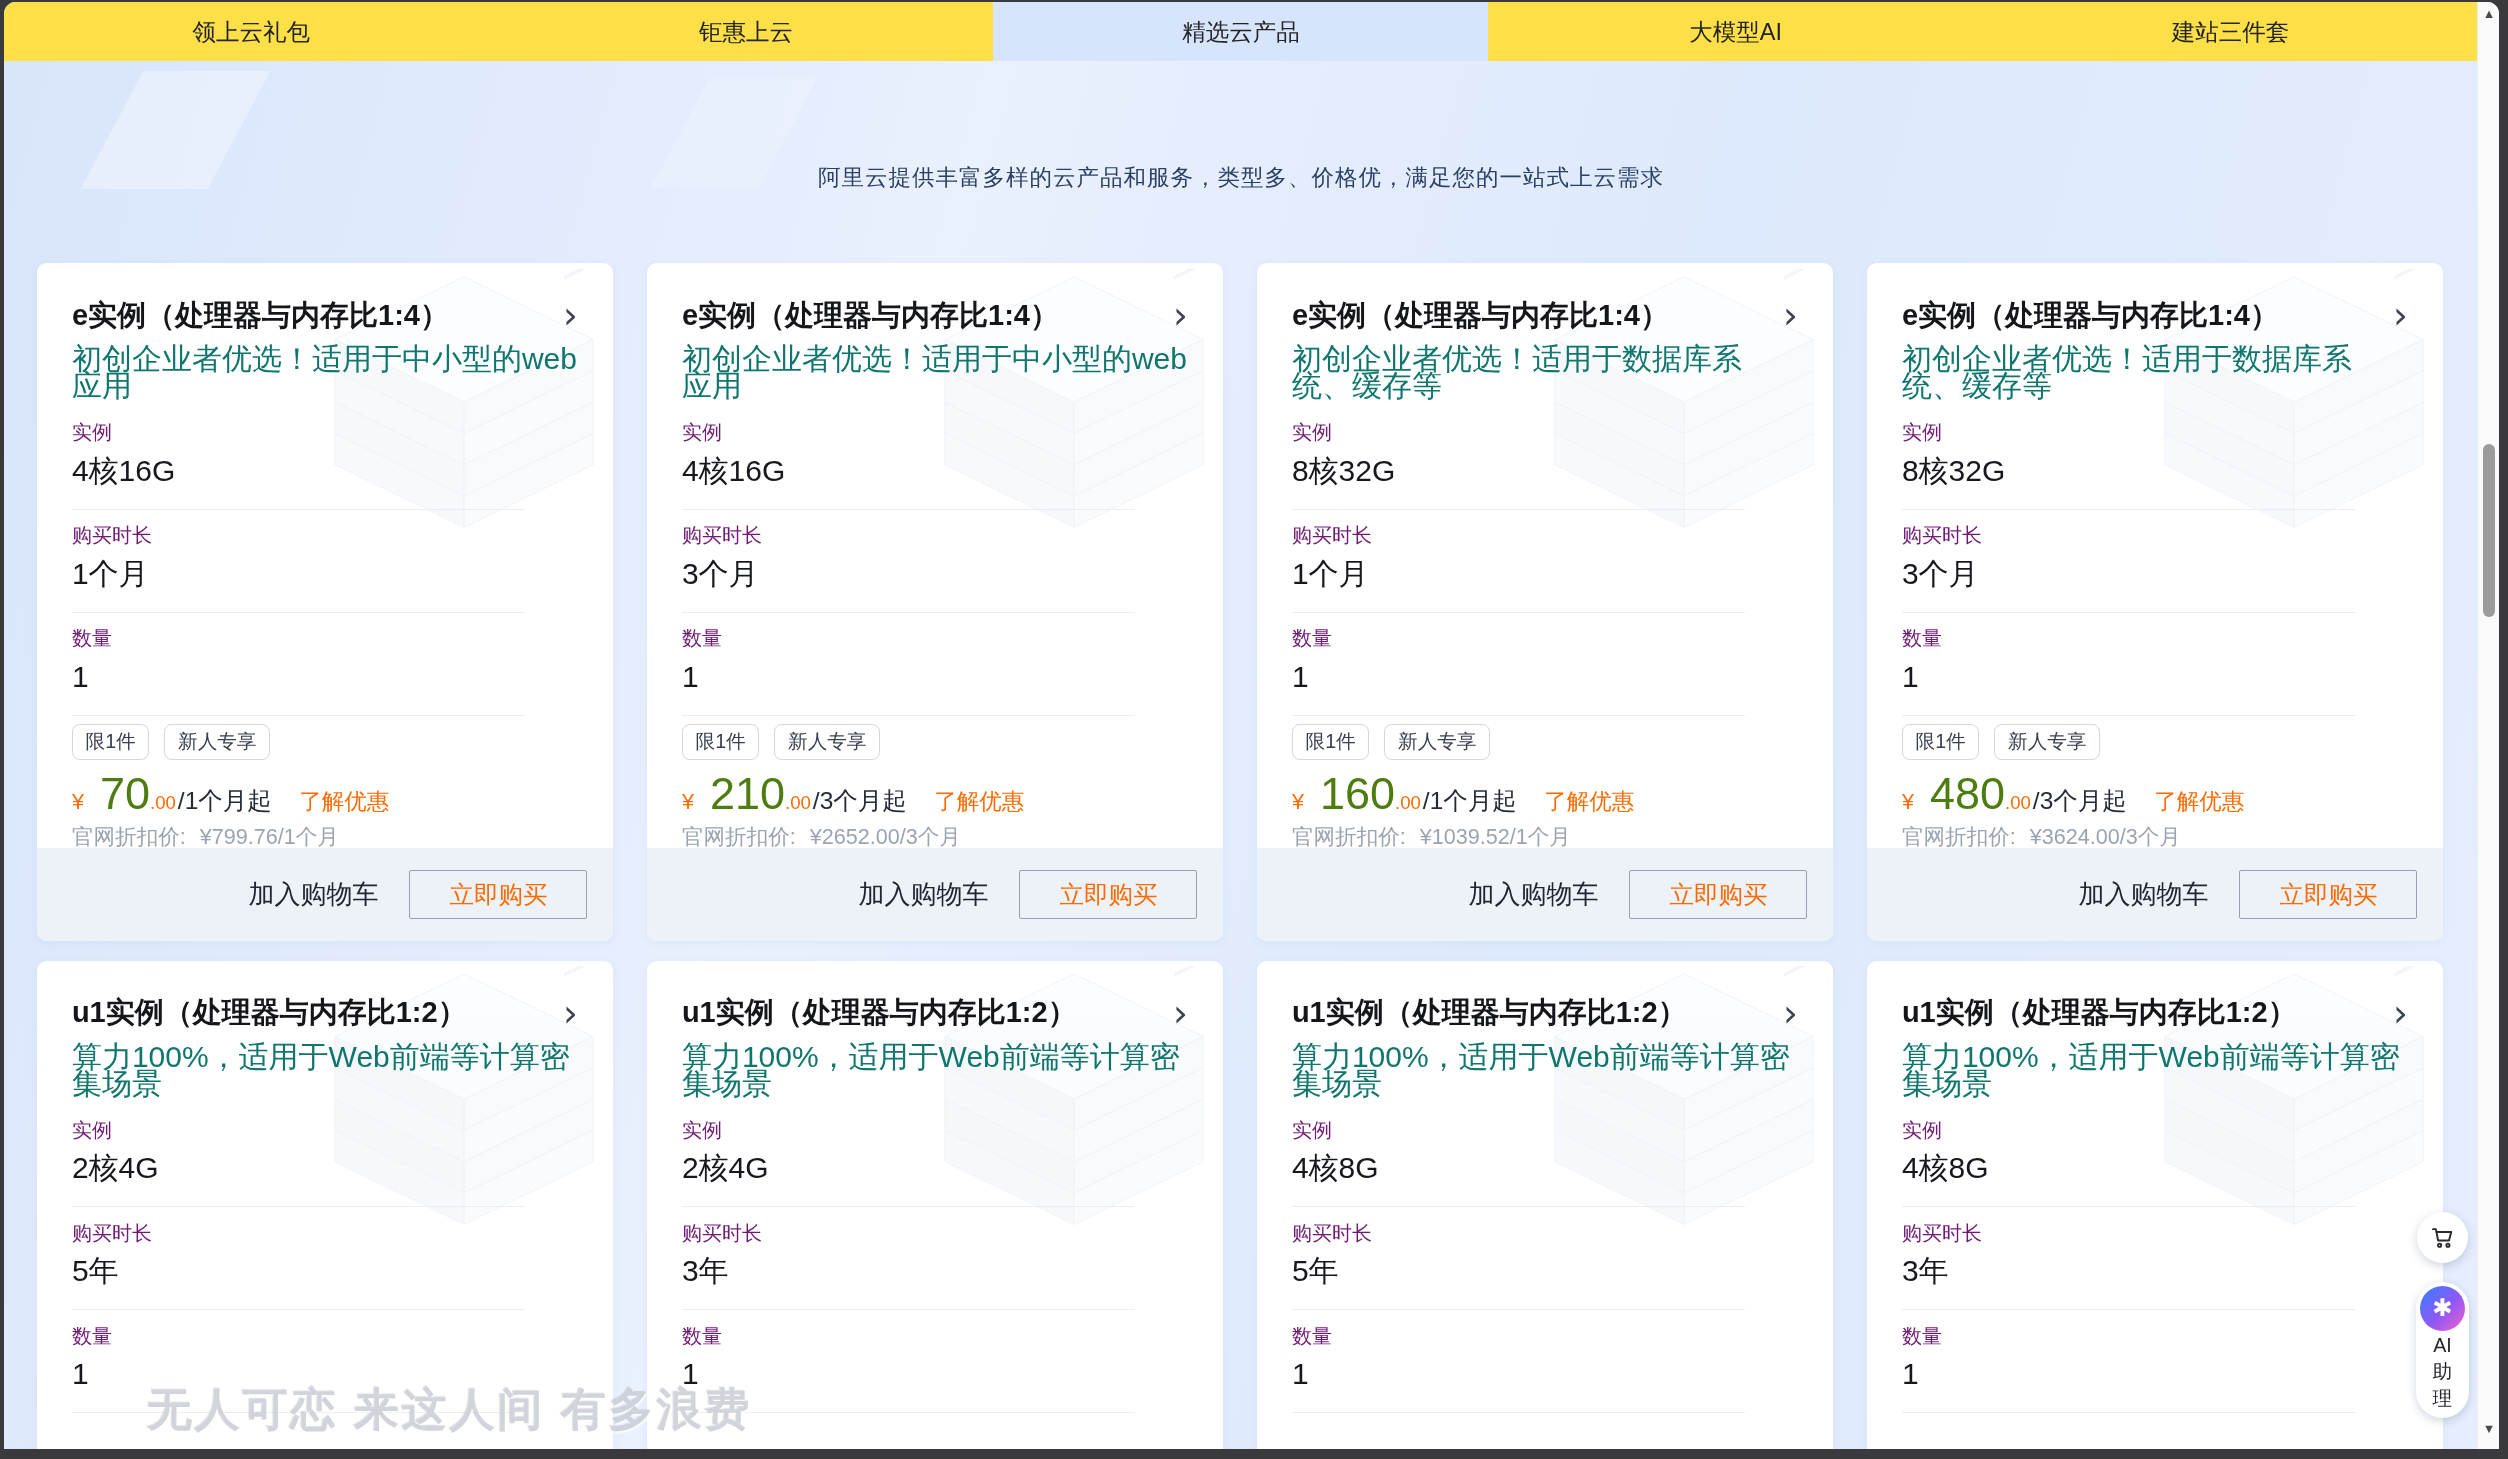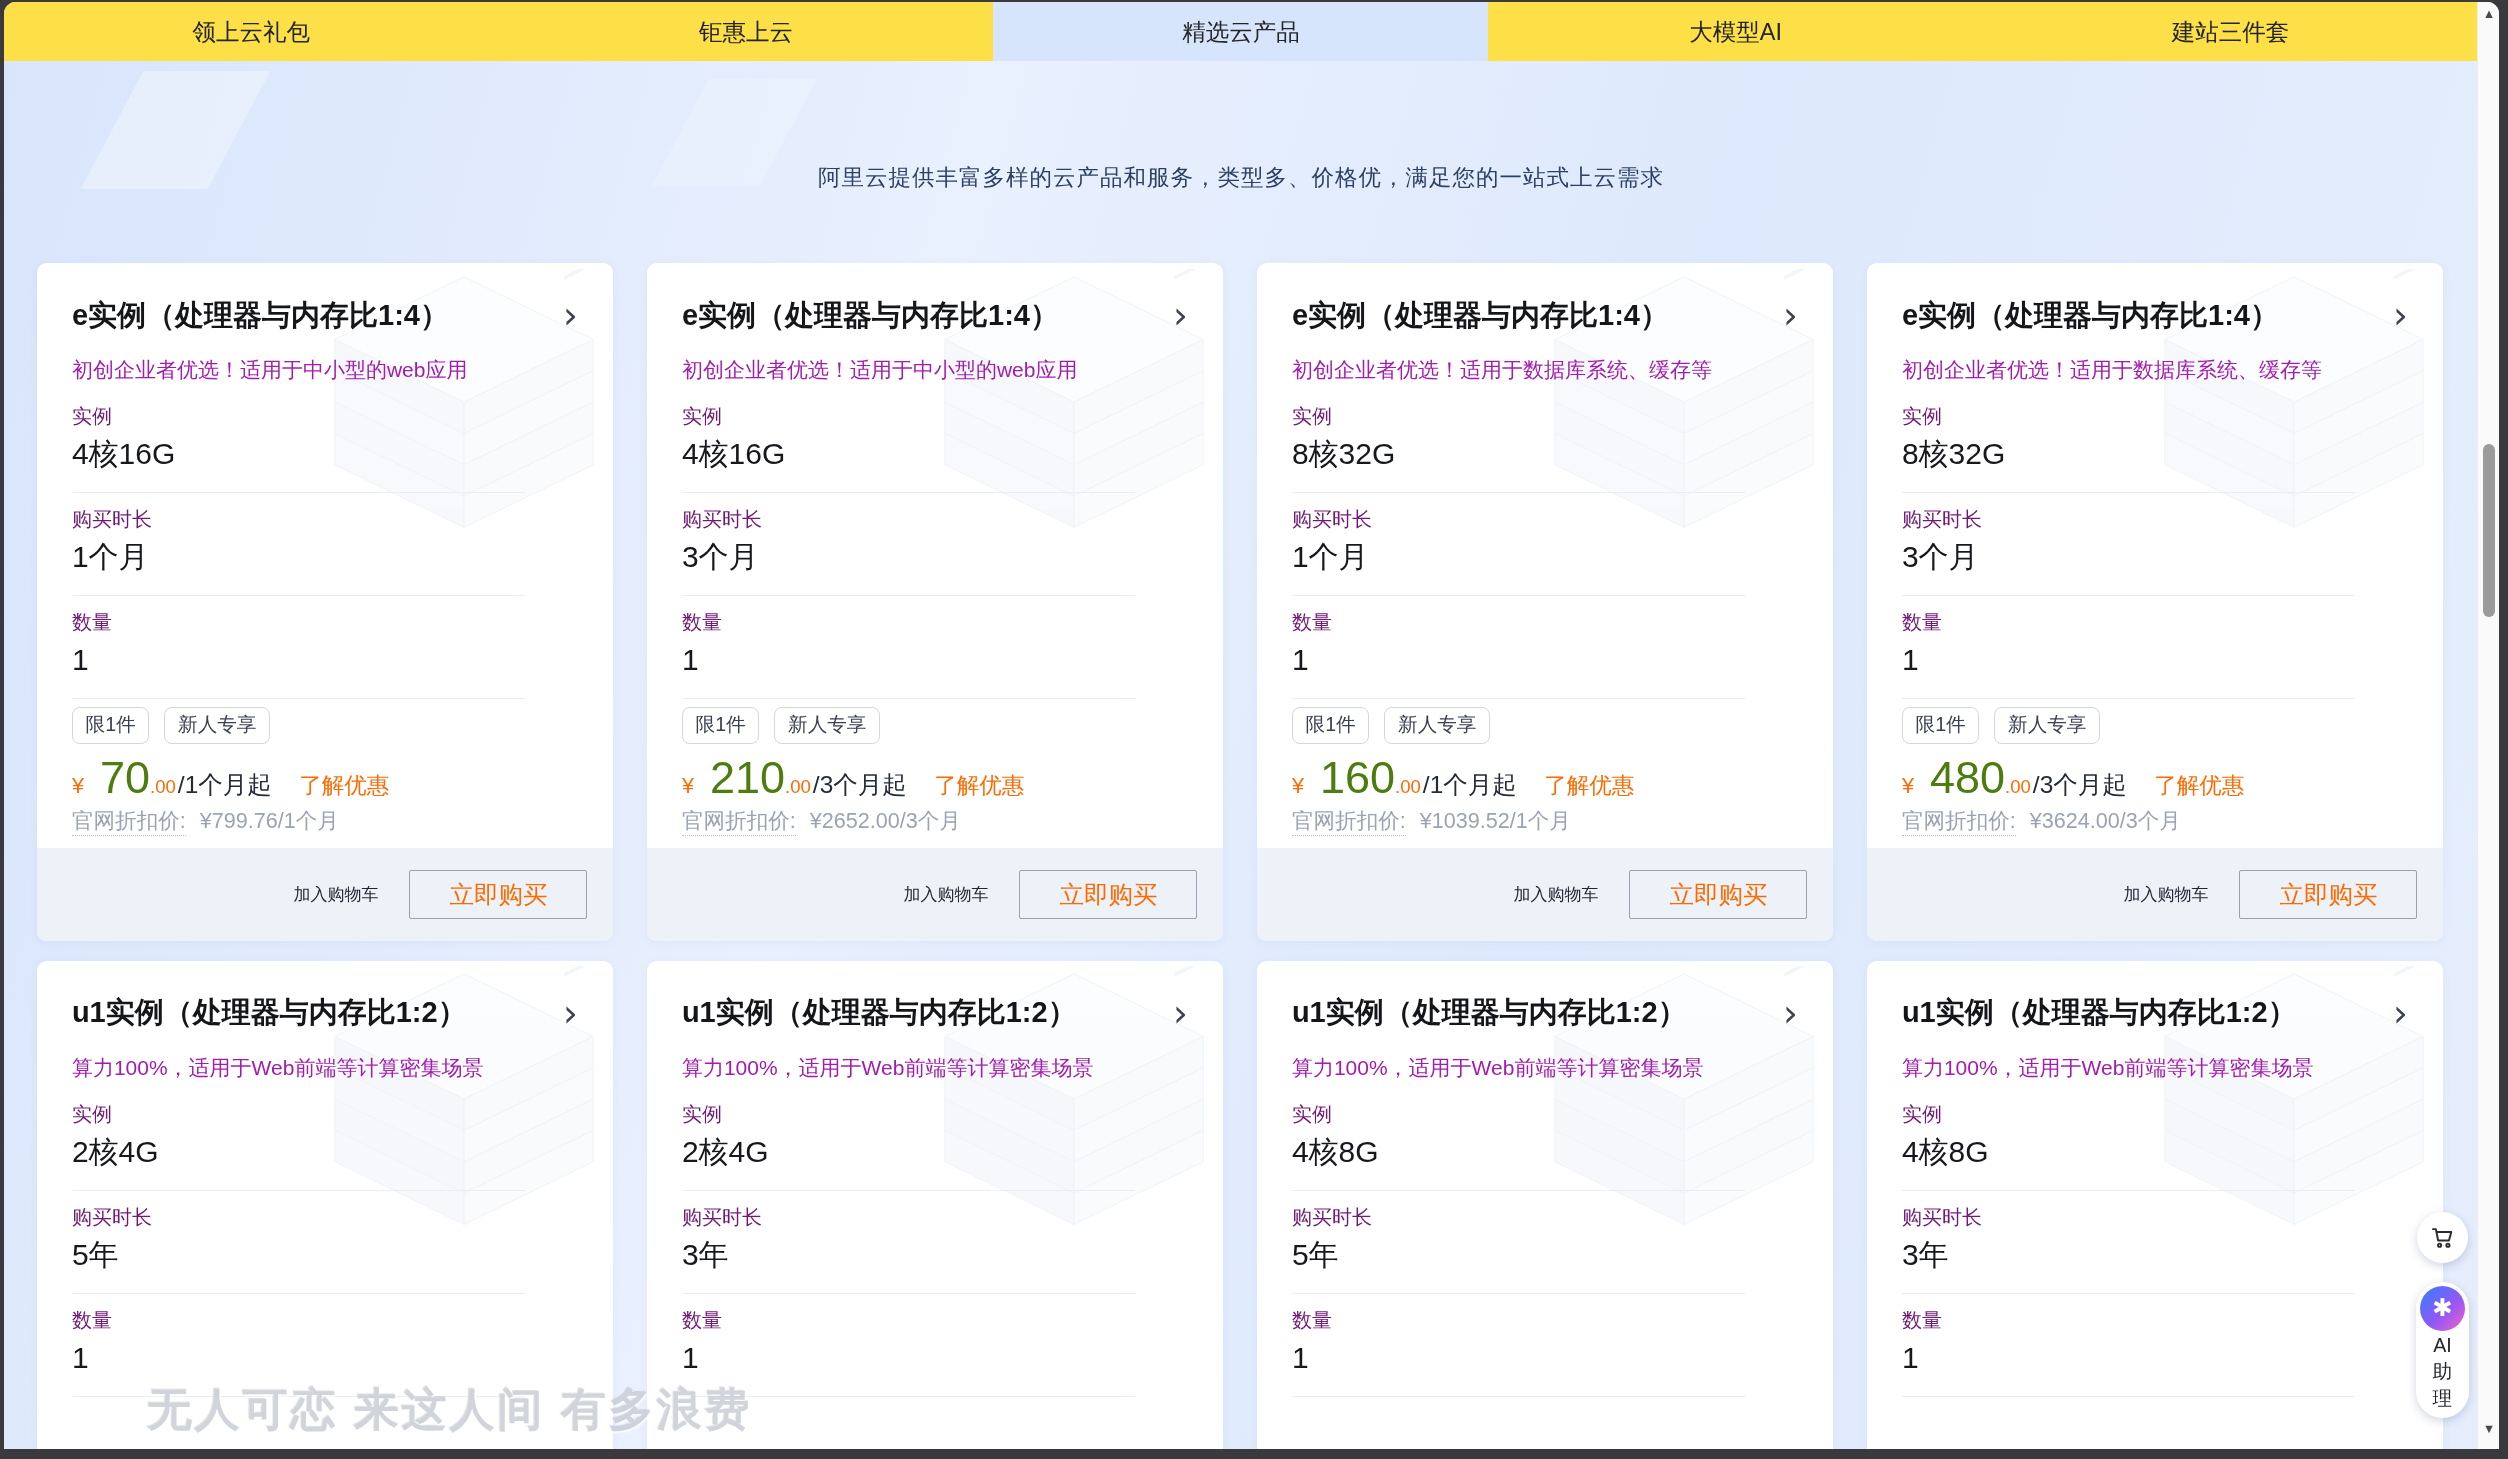--- a/index.html
+++ b/index.html
@@ -34,40 +34,40 @@
   
   .cards-wrap { position:absolute; top:202px; left:33px; width:2408px;
                 display:flex; flex-wrap:wrap; column-gap:34px; row-gap:19.6px; }
   .card { width:576px; height:678px; background:#fff; border-radius:9.8px; position:relative;
           overflow:hidden; box-shadow:0 2px 9.8px rgba(40,70,120,.05); }
   .card-illu { position:absolute; top:5.9px; right:2px; width:294px; height:323px; opacity:.55; pointer-events:none; }
   .card-body { position:relative; padding:35px 35px 0; height:100%; }
   .title-row { height:35px; display:flex; align-items:center; justify-content:space-between; }
   .card-title { font-size:29px; font-weight:bold; color:#14161a; }
   .chevron { font-size:37px; color:#3c4250; line-height:29px; cursor:pointer; font-family:"DejaVu Sans",sans-serif; }
-  .card-desc { margin-top:23px; font-size:21px; color:#a21caf; line-height:27.4px; }
+  .card-desc { margin-top:12px; font-size:30px; color:#0f766e; line-height:27.4px; }
   .fields { margin-top:6.9px; }
   .field { height:103px; border-bottom:1px solid #eaedf1; margin-right:53px; padding-top:14.7px; }
   .field-label { font-size:20px; color:#701a75; line-height:23.5px; }
   .field-value { margin-top:7.8px; font-size:30px; color:#16181d; line-height:35px; }
   .card-tags { margin-top:8px; display:flex; gap:15px; }
   .tag { display:inline-flex; align-items:center; padding:2.9px 12.7px 4.9px; border:1px solid #d2d6de;
          border-radius:7.8px; font-size:19.6px; color:#394050; background:#fff; }
   .card-price-row { margin-top:9.8px; display:flex; align-items:baseline; }
   .p-yen { font-size:21.6px; color:#ff6a00; }
   .p-int { font-size:45px; color:#4d7c0f; line-height:47px; margin-left:16px; }
   .p-dec { font-size:18.6px; color:#ff6a00; }
   .p-unit { font-size:24.5px; color:#242a36; margin-left:2px; }
   .p-learn { font-size:22.5px; color:#ff6a00; margin-left:27.4px; cursor:pointer; }
   .card-official { margin-top:4.9px; font-size:21.6px; color:#9aa3b1; }
   .official-label { border-bottom:1px dotted #b9c0cb; padding-bottom:2px; }
   .official-value { margin-left:7.8px; }
   .card-footer { position:absolute; bottom:0; left:0; width:100%; height:93px; background:#edf1f8;
                  display:flex; align-items:center; justify-content:flex-end; padding-right:25.5px; }
-  .add-cart { font-size:17px; color:#1f2531; cursor:pointer; }
+  .add-cart { font-size:26px; color:#1f2531; cursor:pointer; }
   .buy-btn { margin-left:31px; width:178px; height:49px; border:1px solid #99a0af; border-radius:2px;
              background:transparent; color:#ff6a00; font-size:24.5px; cursor:pointer;
              font-family:"Liberation Sans","DejaVu Sans",sans-serif; }
 
   
   .watermark { position:absolute; top:1323px; left:143px; z-index:9; font-size:45px; font-weight:bold;
                letter-spacing:2.9px; color:#caced5; opacity:.85; line-height:51px;
                text-shadow:1px 2px 2px rgba(255,255,255,.95), -1px -1px 1px rgba(110,115,125,.28); pointer-events:none; }
 
   

